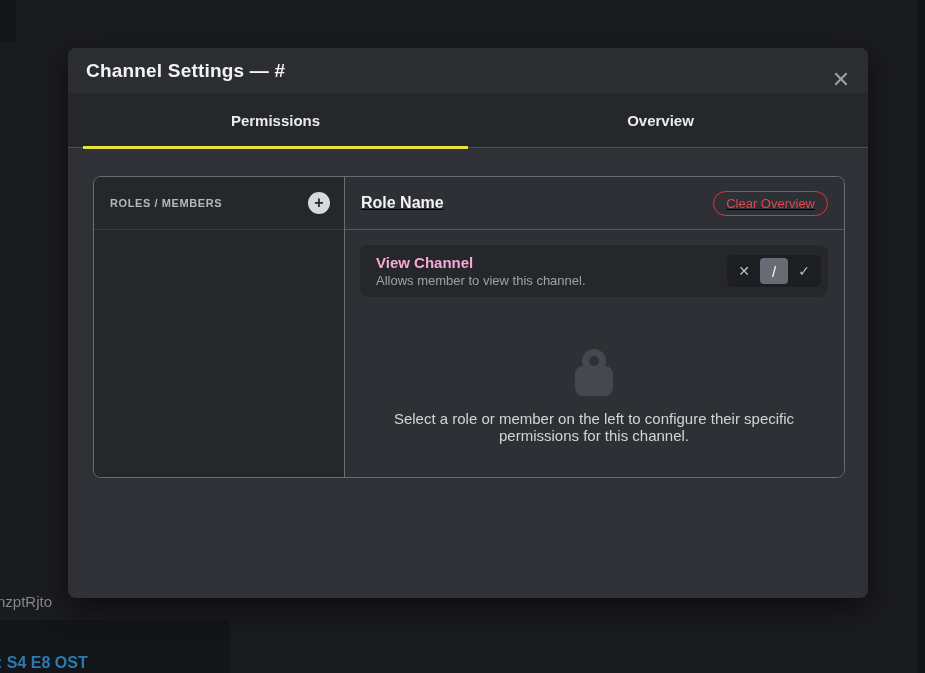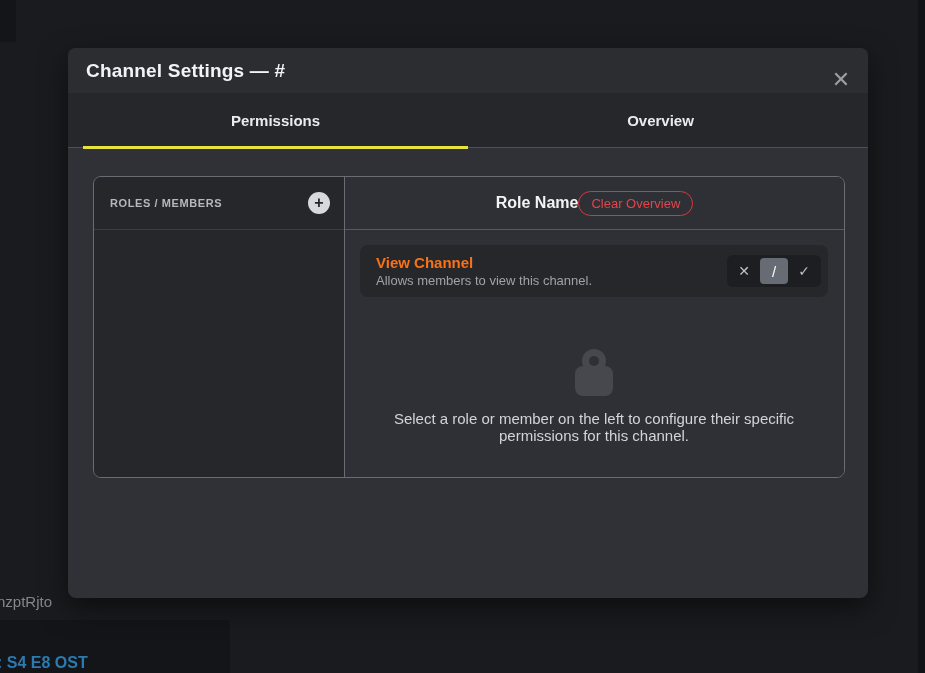--- a/index.html
+++ b/index.html
@@ -59,35 +59,35 @@
   }
   .roles-label{font-size:11px;font-weight:bold;letter-spacing:.6px;color:#b5b8bd;}
   .add-btn{
     width:22px;height:22px;border-radius:50%;background:#d7d9db;color:#26272b;
     font-size:16px;font-weight:bold;border:none;cursor:pointer;padding:0;
     display:flex;align-items:center;justify-content:center;line-height:18px;font-family:inherit;
   }
 
   .role-panel{flex:1;background:#2e3035;display:flex;flex-direction:column;}
   .role-header{
-    height:53px;display:flex;align-items:center;justify-content:center;
-    padding:0 16px;border-bottom:1px solid #565a61;box-sizing:border-box;
+    height:53px;display:flex;align-items:center;justify-content:space-between;
+    padding:0 16px;border-bottom:1px solid #565a61;box-sizing:border-box;text-decoration:underline;
   }
   .role-title{font-size:16px;font-weight:bold;color:#f2f3f5;}
   .clear-btn{
     background:transparent;border:1px solid var(--danger,#da373c);color:#e2454b;
     font-size:13px;padding:4px 12px;border-radius:13px;cursor:pointer;font-family:inherit;
   }
 
   .role-content{padding:15px 16px 0 15px;}
   .perm-card{
     background:#26272b;border-radius:8px;display:flex;align-items:center;
     justify-content:space-between;padding:9px 7px 9px 16px;
   }
-  .perm-name{font-size:15px;font-weight:bold;color:#f97316;}
+  .perm-name{font-size:15px;font-weight:bold;color:#f9a8d4;}
   .perm-desc{font-size:13px;color:#9fa2a8;margin-top:2px;}
   .toggle{display:flex;gap:2px;background:#1d1e21;border-radius:6px;padding:3px;}
   .toggle button{
     width:28px;height:26px;border:none;background:transparent;border-radius:4px;
     color:#bdc0c5;font-size:14px;cursor:pointer;padding:0;
     display:flex;align-items:center;justify-content:center;font-family:inherit;
   }
   .toggle button.selected{background:#676b74;color:#ffffff;font-size:15px;}
 
   .empty-state{margin-top:52px;text-align:center;}
@@ -141,21 +141,21 @@
         <div class="role-panel">
           <div class="role-header">
             <span class="role-title">Role Name</span>
             <button class="clear-btn">Clear Overview</button>
           </div>
 
           <div class="role-content">
             <div class="perm-card">
               <div>
                 <div class="perm-name">View Channel</div>
-                <div class="perm-desc">Allows members to view this channel.</div>
+                <div class="perm-desc">Allows member to view this channel.</div>
               </div>
               <div class="toggle">
                 <button>✕</button>
                 <button class="selected">/</button>
                 <button>✓</button>
               </div>
             </div>
 
             <div class="empty-state">
               <div class="lock">

